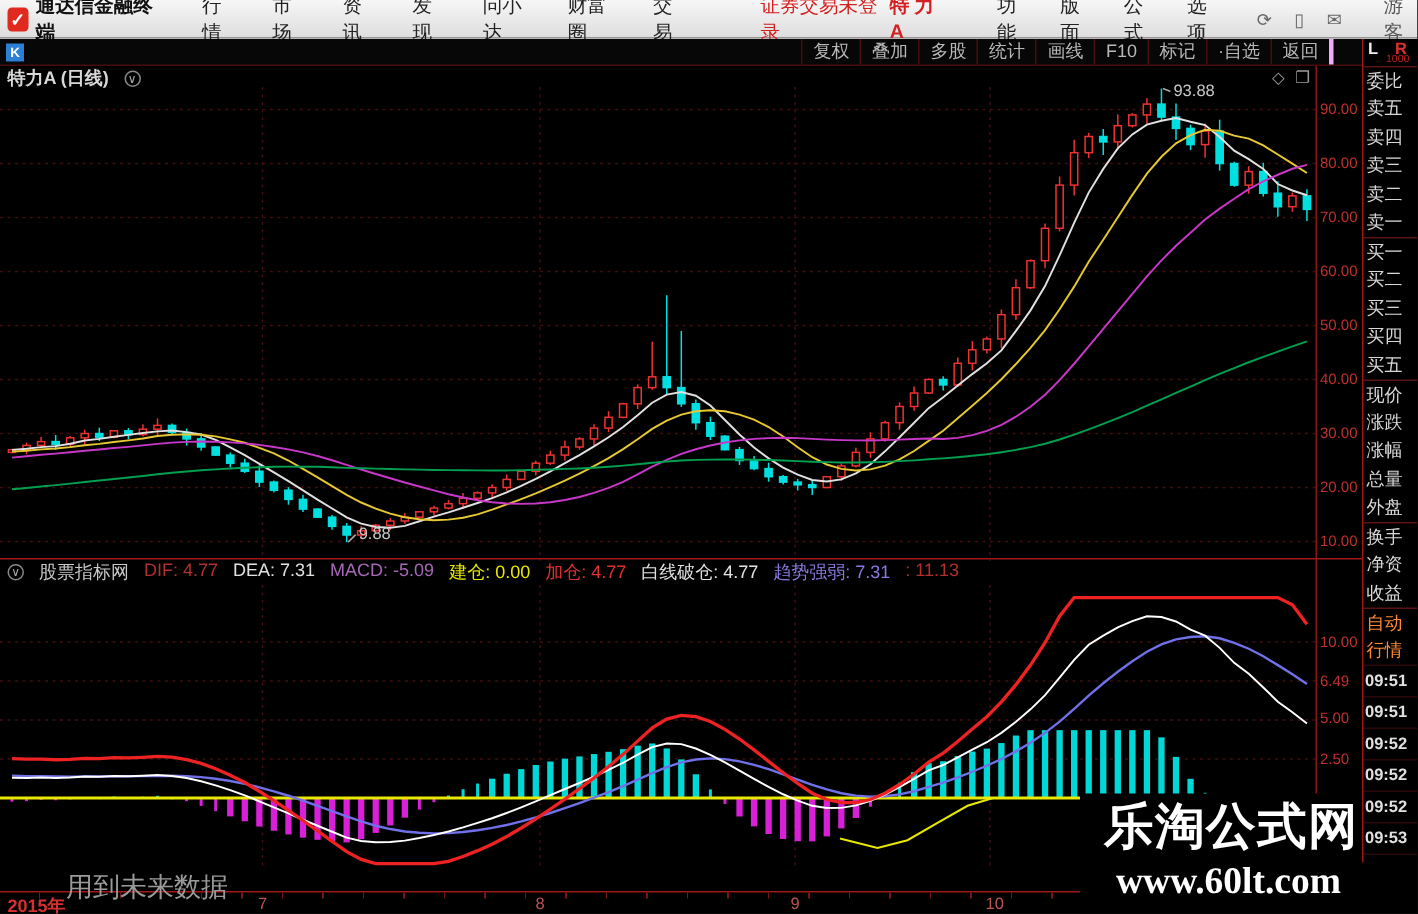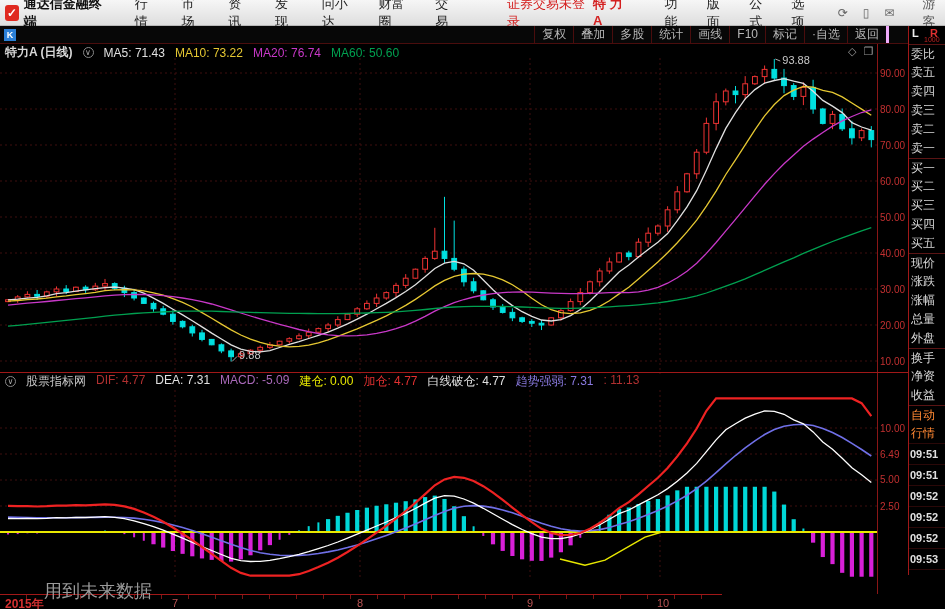--- a/index.html
+++ b/index.html
@@ -443,26 +443,20 @@
       <polyline points="8.0,115.8 17.7,116.1 27.4,116.1 37.1,116.5 46.8,116.2 56.5,115.6 66.2,115.7 75.9,115.1 85.6,115.3 95.3,114.9 105.0,114.3 114.7,114.8 124.4,116.4 134.1,118.9 143.8,122.5 153.5,126.8 163.2,131.7 172.9,137.5 182.6,143.7 192.3,150.2 202.0,157.0 211.7,163.9 221.4,170.9 231.1,177.8 240.8,182.9 250.5,185.7 260.2,185.7 269.9,185.7 279.6,185.7 289.3,185.7 299.0,184.2 308.7,181.0 318.4,177.1 328.1,172.8 337.8,167.7 347.5,162.0 357.2,155.9 366.9,149.4 376.6,142.7 386.3,135.8 396.0,128.6 405.7,121.0 415.4,112.9 425.1,104.1 434.8,95.3 444.5,89.4 454.2,86.9 463.9,87.8 473.6,91.0 483.3,96.2 493.0,102.7 502.7,109.9 512.4,117.6 522.1,125.2 531.8,132.2 541.5,138.8 551.2,143.0 560.9,145.1 570.6,145.0 580.3,143.0 590.0,138.8 599.7,133.0 609.4,126.0 619.1,118.1 628.8,112.1 638.5,104.3 648.2,96.0 657.9,87.8 667.6,77.9 677.3,66.4 687.0,53.4 696.7,38.5 706.4,20.8 716.1,8.4 725.8,8.4 735.5,8.4 745.2,8.4 754.9,8.4 764.6,8.4 774.3,8.4 784.0,8.4 793.7,8.4 803.4,8.4 813.1,8.4 822.8,8.4 832.5,8.4 842.2,8.4 851.9,8.4 861.6,13.2 871.3,26.2 " fill="none" stroke="#ee2222" stroke-width="2.2"></polyline>
     </svg>
 
   <div class="vline-axis"></div>
   <div class="vline-side"></div>
   <div class="hline-sep"></div>
 
   <div class="chart-header">
     <span class="symbol">特力A (日线)</span>
     <span class="circle-ic">∨</span>
-    <span id="ma-labels" style="display:flex;gap:10px">
-        <span style="color: rgb(224, 224, 224);">MA5: 71.43</span>
-        <span style="color: rgb(230, 200, 50);">MA10: 73.22</span>
-        <span style="color: rgb(200, 56, 200);">MA20: 76.74</span>
-        <span style="color: rgb(0, 160, 80);">MA60: 50.60</span>
-      </span>
   </div>
   <div class="corner-icons">
       <span>◇</span>
       <span>❐</span>
     </div>
 
   <div class="ind-header">
     <span class="circle-ic">∨</span>
     <span class="ind-name">股票指标网</span>
     <span style="display:flex;gap:10px">
@@ -539,14 +533,18 @@
         <div class="side-time">09:51</div>
         <div class="side-time">09:51</div>
         <div class="side-time">09:52</div>
         <div class="side-time">09:52</div>
         <div class="side-time">09:52</div>
         <div class="side-time">09:53</div>
         <div class="side-time">09:5</div>
       </div>
   </div>
 
+  <div class="watermark">
+    <div class="wm1">乐淘公式网</div>
+    <div class="wm2">www.60lt.com</div>
+  </div>
 
 </div>
 
 </body></html>

